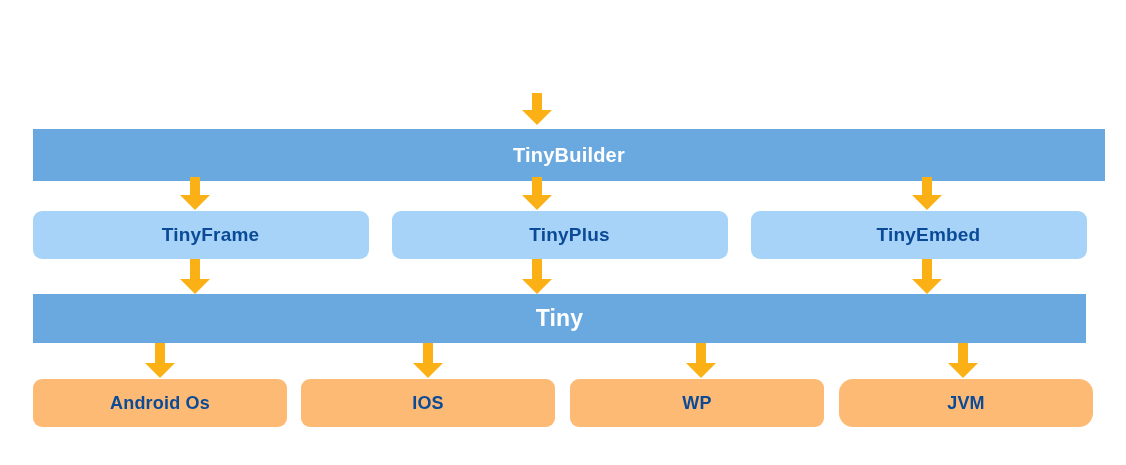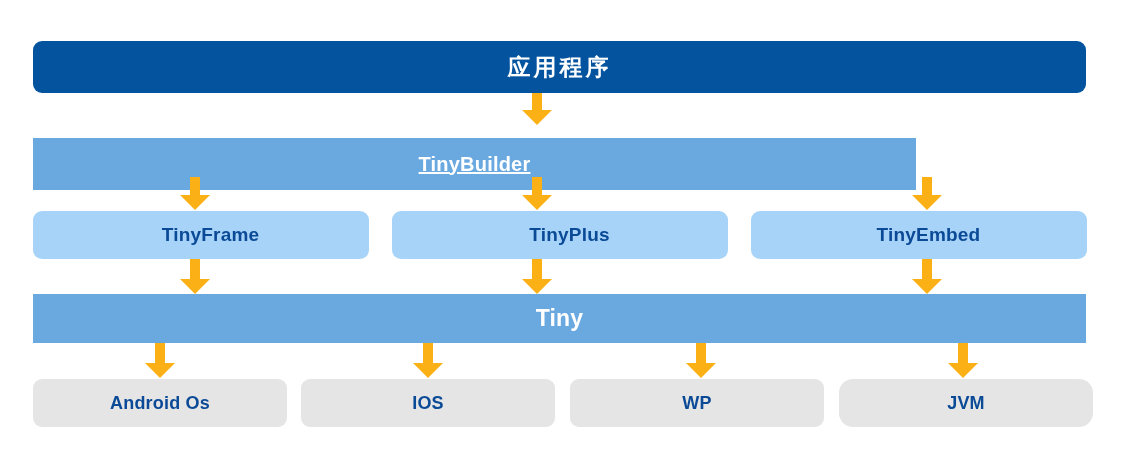--- a/index.html
+++ b/index.html
@@ -51,21 +51,21 @@
     color: #0b4a97;
     font-size: 19px;
     padding-left: 19px;
   }
   .tier-core {
     background: #6aa9e0;
     color: #ffffff;
     font-size: 23px;
   }
   .tier-plat {
-    background: #e5e5e5;
+    background: #fdba74;
     color: #0b4a97;
     font-size: 18px;
   }
 
   
   .arrow {
     position: absolute;
     width: 30px;
   }
   .arrow .shaft {
@@ -83,28 +83,27 @@
     border-left: 15px solid transparent;
     border-right: 15px solid transparent;
     border-top: 15px solid #fbb016;
   }
 </style>
 </head>
 <body>
 
 <div id="diagram">
 
-  <div class="box rounded tier-app" style="left:33px; top:41px; width:1053px; height:52px;">应用程序</div>
 
   <div class="arrow" style="left:522px; top:93px; height:32px;">
     <div class="shaft" style="height:19px;"></div>
     <div class="head" style="top:17px;"></div>
   </div>
 
-  <div class="box square tier-builder" style="left:33px; top:138px; width:883px; height:52px;text-decoration:underline;">TinyBuilder</div>
+  <div class="box square tier-builder" style="left:33px; top:129px; width:1072px; height:52px;">TinyBuilder</div>
 
   <div class="arrow" style="left:180px; top:177px; height:34px;">
     <div class="shaft" style="height:20px;"></div>
     <div class="head" style="top:18px;"></div>
   </div>
   <div class="arrow" style="left:522px; top:177px; height:34px;">
     <div class="shaft" style="height:20px;"></div>
     <div class="head" style="top:18px;"></div>
   </div>
   <div class="arrow" style="left:912px; top:177px; height:34px;">

